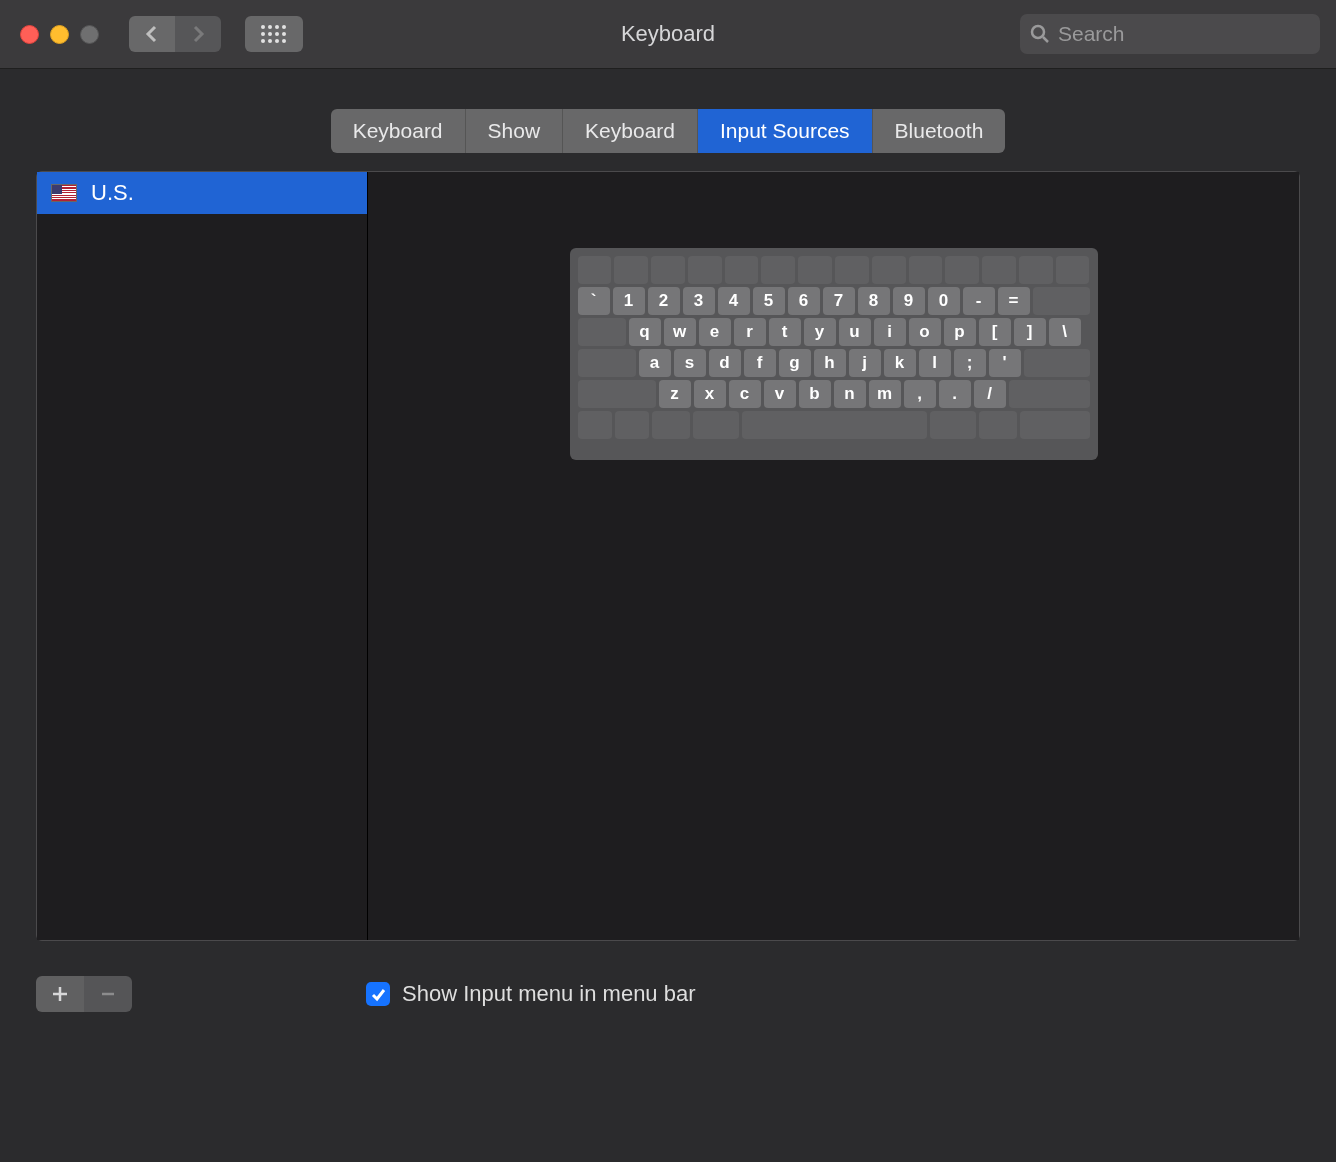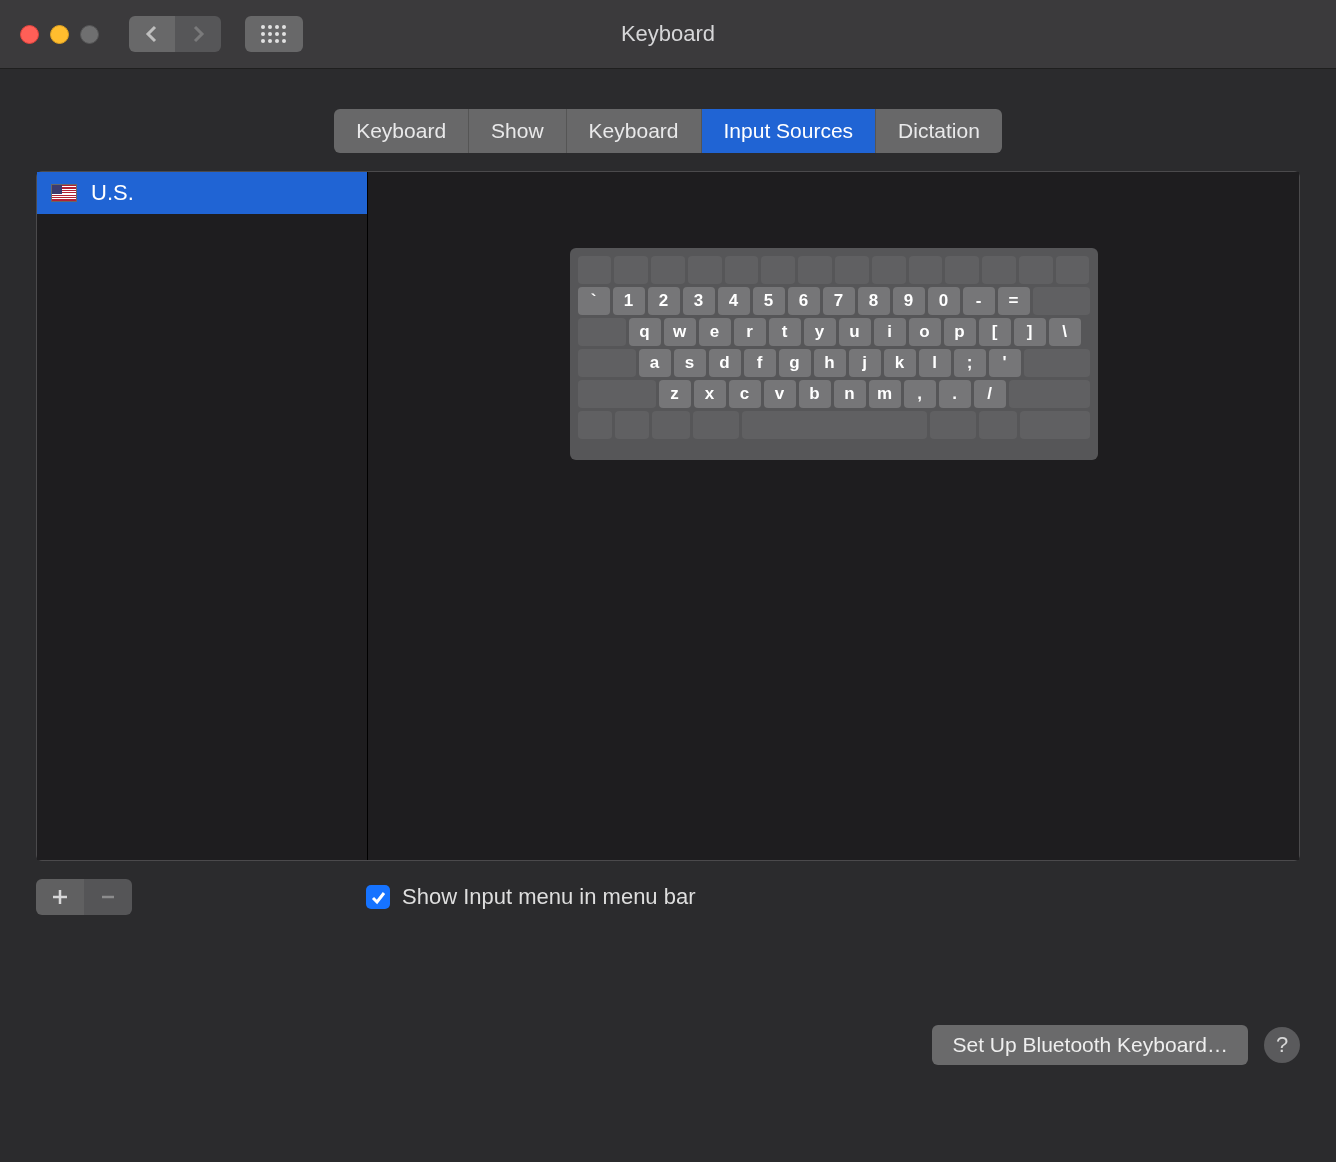--- a/index.html
+++ b/index.html
@@ -20,36 +20,36 @@
   .searchbox{margin-left:auto;width:280px;height:40px;background:#4b4a4c;border-radius:7px;display:flex;align-items:center;padding:0 10px;gap:8px;color:#9a9a9b;font-size:21px;}
   .searchbox svg{stroke:#9a9a9b;fill:none;stroke-width:2.5;}
   
   .content{padding:40px 36px 30px;}
   .tabs{display:flex;justify-content:center;margin-bottom:18px;}
   .tabgroup{display:flex;border-radius:6px;overflow:hidden;}
   .tab{height:44px;padding:0 22px;background:#686869;color:#e9e9ea;font-size:21px;display:flex;align-items:center;border-right:1px solid #555;}
   .tab:last-child{border-right:none;}
   .tab.active{background:#2064d4;color:#fff;}
   .panel{border:1px solid #4b4a4c;border-radius:6px;}
-  .split{display:flex;height:688px;}
+  .split{display:flex;height:768px;}
   .sidebar{width:330px;background:#1e1d1f;border-right:1px solid #000;}
   .source-item{display:flex;align-items:center;gap:14px;padding:8px 14px;background:#2064d4;color:#fff;font-size:22px;}
   .flag{width:24px;height:16px;background:#fff;position:relative;border:1px solid #676767;overflow:hidden;}
   .flag::before{content:'';position:absolute;top:0;left:0;width:10px;height:9px;background:#3c3b6e;}
   .flag::after{content:'';position:absolute;top:0;left:0;right:0;bottom:0;background:repeating-linear-gradient(#b22234 0,#b22234 1.6px,#fff 1.6px,#fff 3.2px);z-index:-1;}
   .flag .stripes{position:absolute;inset:0;background:repeating-linear-gradient(#b22234 0,#b22234 1.2px,#fff 1.2px,#fff 2.4px);}
   .flag .canton{position:absolute;top:0;left:0;width:10px;height:9px;background:#3c3b6e;}
   .preview{flex:1;background:#1e1d1f;display:flex;justify-content:center;padding-top:76px;}
   .keyboard{width:512px;height:196px;background:#565658;border-radius:6px;padding:8px;display:flex;flex-direction:column;gap:3px;}
   .krow{display:flex;gap:3px;width:100%;}
   .key{background:#767678;border-radius:4px;height:28px;display:flex;align-items:center;justify-content:center;font-size:17px;font-weight:600;color:#fff;}
   .key.mod{background:#606062;color:#cacaca;}
   .key.mod2{background:#606062;}
   
-  .belowrow{display:flex;align-items:center;margin-top:18px;}
+  .belowrow{display:flex;align-items:center;margin-top:35px;}
   .pmseg{display:flex;border-radius:6px;overflow:hidden;margin-left:0;}
   .pmbtn{width:48px;height:36px;background:#606061;display:flex;align-items:center;justify-content:center;}
   .pmbtn:last-child{background:#555557;}
   .pmbtn svg{stroke:#d8d8d9;stroke-width:2.5;}
   .checkwrap{display:flex;align-items:center;gap:12px;margin-left:330px;  position:absolute;}
   .checkbox{width:24px;height:24px;background:#1673ff;border-radius:5px;display:flex;align-items:center;justify-content:center;}
   .checkbox svg{stroke:#fff;stroke-width:3;fill:none;}
   .checklabel{font-size:22px;color:#dedede;}
   .footer{display:flex;justify-content:flex-end;align-items:center;gap:16px;margin-top:110px;}
   .bigbtn{height:40px;padding:0 20px;background:#6a6a6b;border-radius:6px;color:#eee;font-size:21px;display:flex;align-items:center;}
@@ -87,31 +87,38 @@
         <circle cx="11" cy="11" r="2"></circle>
         <circle cx="18" cy="11" r="2"></circle>
         <circle cx="25" cy="11" r="2"></circle>
       <circle cx="4" cy="18" r="2"></circle>
         <circle cx="11" cy="18" r="2"></circle>
         <circle cx="18" cy="18" r="2"></circle>
         <circle cx="25" cy="18" r="2"></circle>
     </svg>
   </div>
   <div class="title">Keyboard</div>
+  <div class="searchbox">
+    <svg width="20" height="20" viewBox="0 0 20 20">
+        <circle cx="8" cy="8" r="6"></circle>
+        <line x1="13" y1="13" x2="18" y2="18"></line>
+      </svg>
+    <span>Search</span>
+  </div>
 </div>
 
 <div class="content">
 
   <div class="tabs">
     <div class="tabgroup">
       <div class="tab">Keyboard</div>
       <div class="tab">Show</div>
       <div class="tab">Keyboard</div>
       <div class="tab active">Input Sources</div>
-      <div class="tab">Dictation</div>
+      <div class="tab">Bluetooth</div>
     </div>
   </div>
 
   <div class="panel">
     <div class="split">
       <div class="sidebar">
         <div class="source-item">
           <div class="flag">
               <div class="stripes"></div>
               <div class="canton"></div>
@@ -239,18 +246,14 @@
           <svg width="16" height="16" viewBox="0 0 16 16">
               <polyline points="3,9 7,13 14,4"></polyline>
             </svg>
         </div>
         <span class="checklabel">Show Input menu in menu bar</span>
       </div>
     </div>
 
   </div>
 
-  <div class="footer">
-    <div class="bigbtn">Set Up Bluetooth Keyboard…</div>
-    <div class="helpbtn">?</div>
-  </div>
 
 </div>
 
 </body></html>

